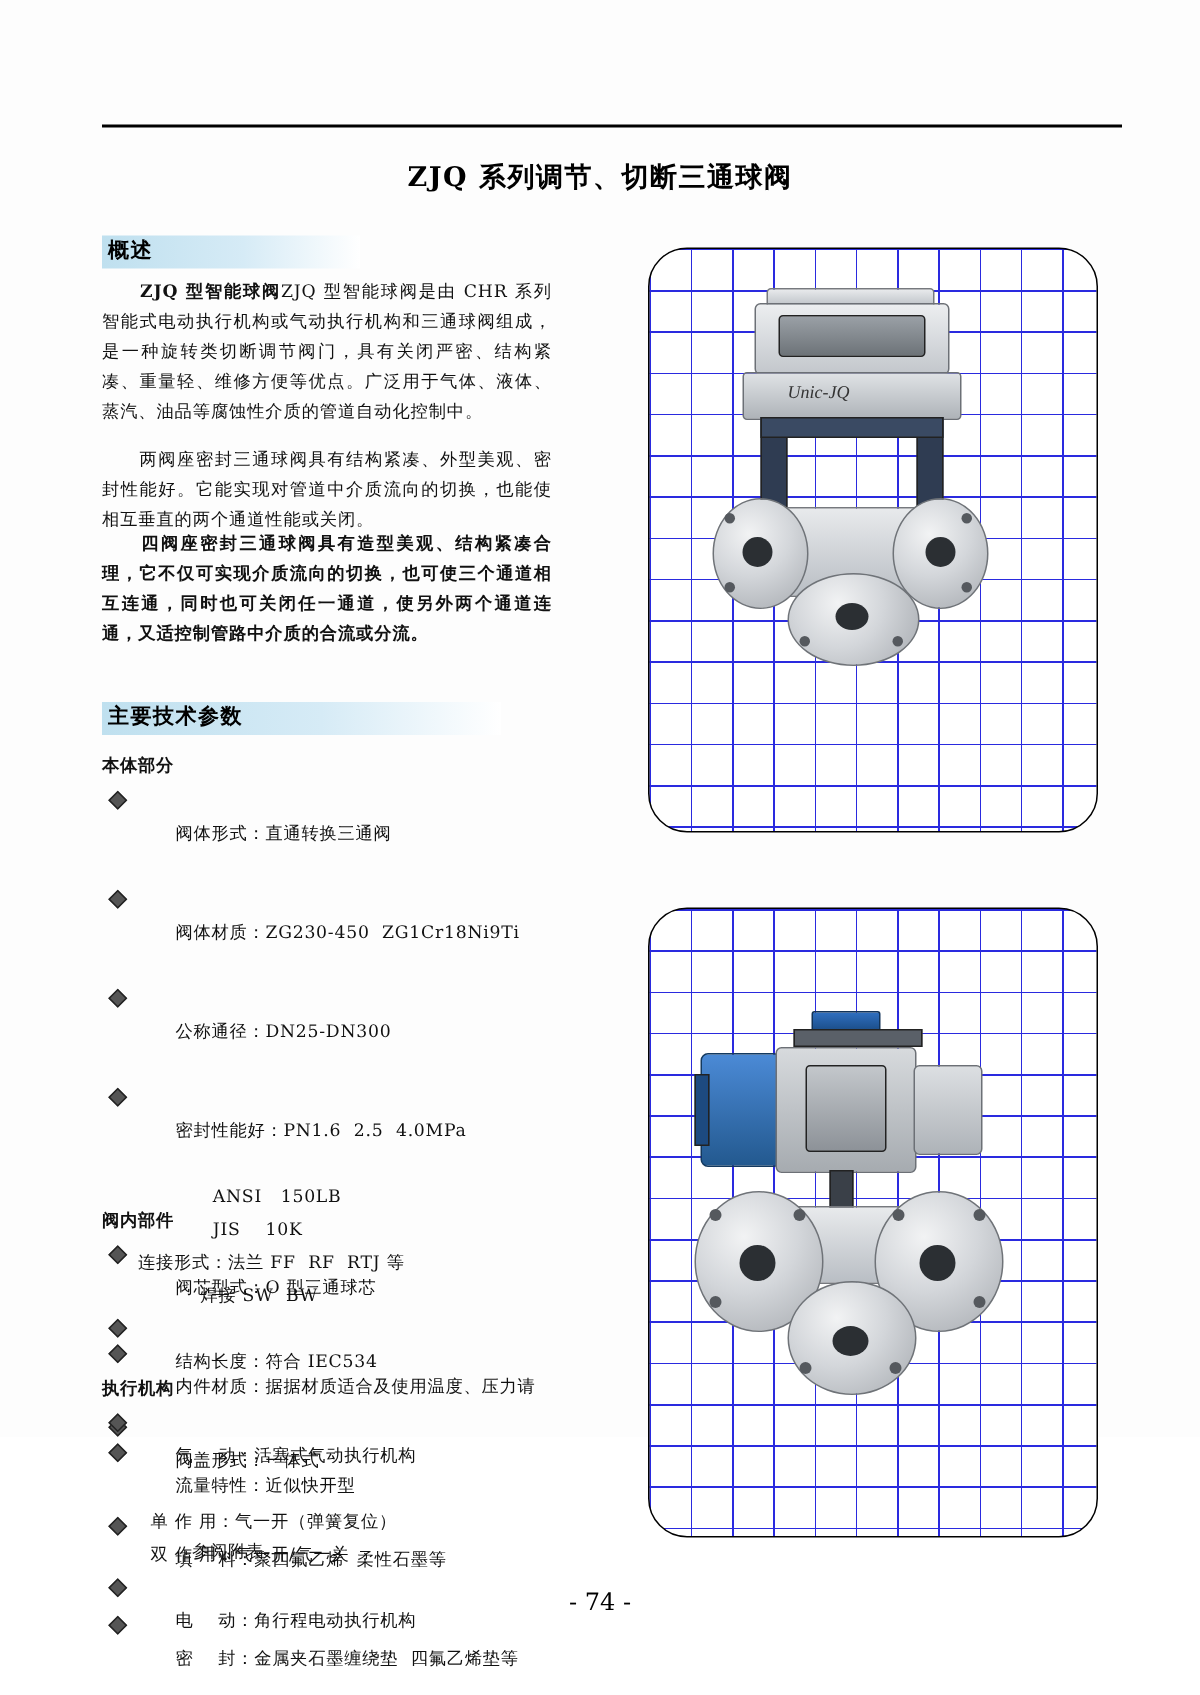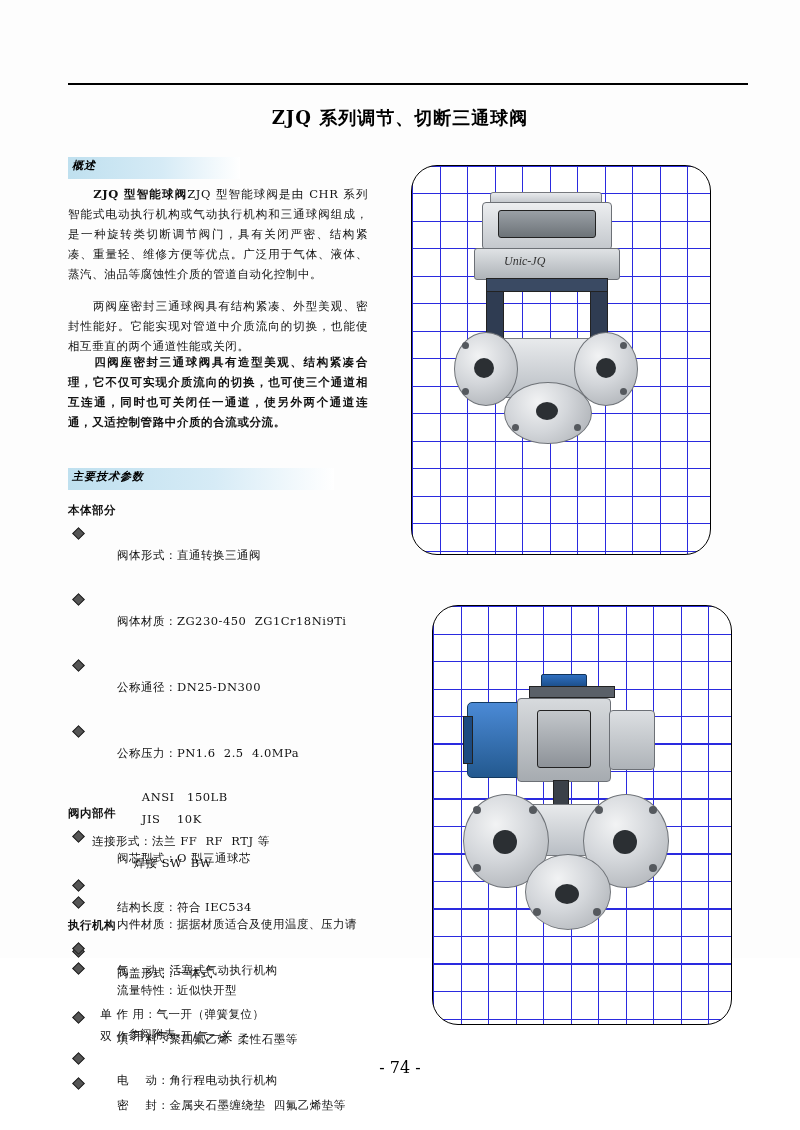--- a/index.html
+++ b/index.html
@@ -47,24 +47,23 @@
     position: absolute;
     height: 22px;
     background: linear-gradient(to right, #bfe0ef 0%, #d6ebf6 55%, #ffffff 100%);
   }
   .sec-head .sec-text {
     position: absolute;
     left: 4px;
     top: 1px;
     font-family: "DejaVu Serif", serif;
     font-weight: bold;
-    font-size: 11px;
+    font-size: 14px;
     color: #000;
     letter-spacing: 1px;
-    font-style: italic;
   }
   #sec-overview { left: 68px; top: 157px; width: 172px; }
   #sec-params   { left: 68px; top: 468px; width: 266px; }
 
   
   .para {
     position: absolute;
     left: 68px;
     width: 300px;
     font-family: "DejaVu Serif", serif;
@@ -129,21 +128,21 @@
   .img-frame {
     position: absolute;
     border: 1px solid #000;
     border-radius: 26px;
     background:
       repeating-linear-gradient(to right, #2a2adf 0px, #2a2adf 1px, transparent 1px, transparent 27.5px),
       repeating-linear-gradient(to bottom, #2a2adf 0px, #2a2adf 1px, transparent 1px, transparent 27.5px),
       #ffffff;
     overflow: hidden;
   }
-  #img-top { left: 411px; top: 165px; width: 298px; height: 388px; text-align: right; }
+  #img-top { left: 432px; top: 165px; width: 298px; height: 388px; text-align: right; }
   #img-bottom { left: 432px; top: 605px; width: 298px; height: 418px; }
   .mt-body {
     position: absolute;
     background: #cfd2d6;
     border: 1px solid #6c7076;
   }
   .mt-dark {
     position: absolute;
     background: #3b4350;
     border: 1px solid #222;
@@ -223,21 +222,21 @@
     <div class="row">
       <span class="bullet"></span><span>阀体形式：</span><span>直通转换三通阀</span>
     </div>
     <div class="row">
       <span class="bullet"></span><span>阀体材质：</span><span>ZG230-450  ZG1Cr18Ni9Ti</span>
     </div>
     <div class="row">
       <span class="bullet"></span><span>公称通径：</span><span>DN25-DN300</span>
     </div>
     <div class="row">
-      <span class="bullet"></span><span>公称压力：</span><span>PN1.6  2.5  4.0MPa</span>
+      <span class="bullet"></span><span>密封性能好：</span><span>PN1.6  2.5  4.0MPa</span>
     </div>
     <div class="cont">            ANSI   150LB</div>
     <div class="cont">            JIS    10K</div>
 
     <div class="cont"><span>连接形式：</span><span>法兰 FF  RF  RTJ 等</span></div>
     <div class="cont"><span>          焊接 SW  BW</span></div>
 
     <div class="row">
       <span class="bullet"></span><span>结构长度：</span><span>符合 IEC534</span>
     </div>

